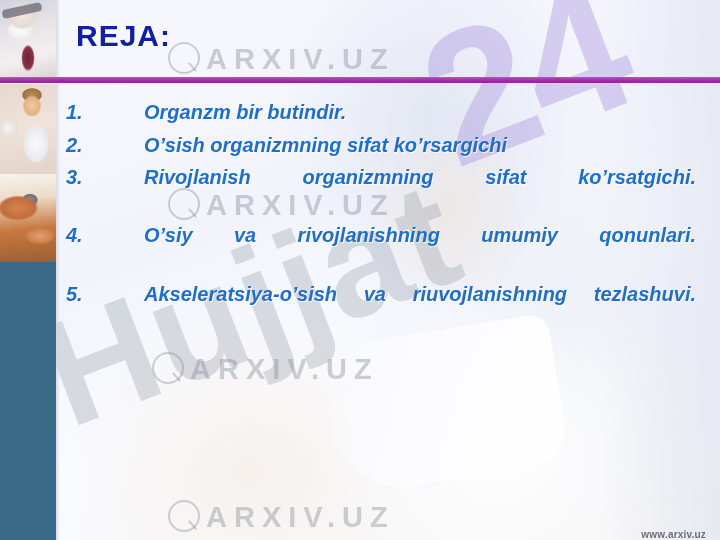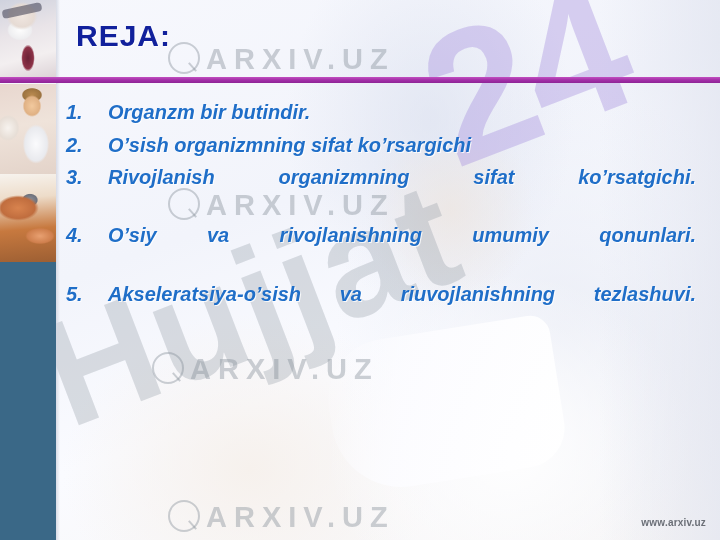--- a/index.html
+++ b/index.html
@@ -239,36 +239,37 @@
     color: #1f6ec8;
     text-shadow: 1px 1px 0 rgba(255,255,255,0.8);
   }
   .item .num {
     flex: none;
     width: 42px;
     color: #1f6ec8;
   }
   .item .txt {
     flex: 1;
+    margin-left: 36px;
   }
   
   .item .txt.spread {
     text-align: justify;
   }
   .item .txt.spread::after {
     content: "";
     display: inline-block;
     width: 100%;
   }
 
   
   .url {
     position: absolute;
     right: 14px;
-    bottom: 12px;
+    bottom: 0;
     font-size: 10px;
     font-weight: bold;
     color: #6b6f77;
     letter-spacing: 0.2px;
   }
 </style>
 </head>
 <body>
 
 <div class="slide">

